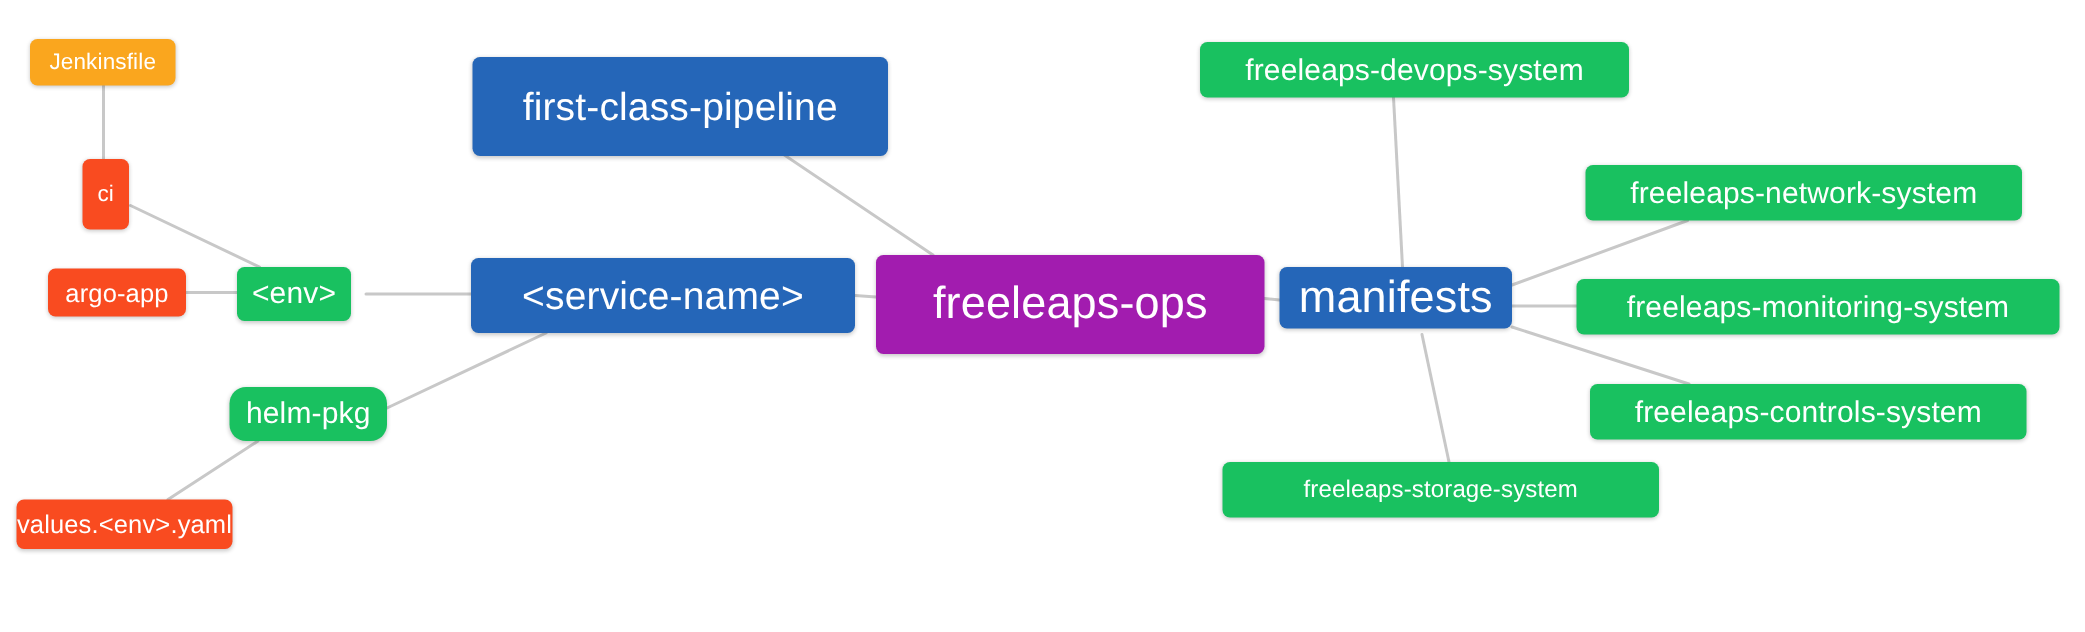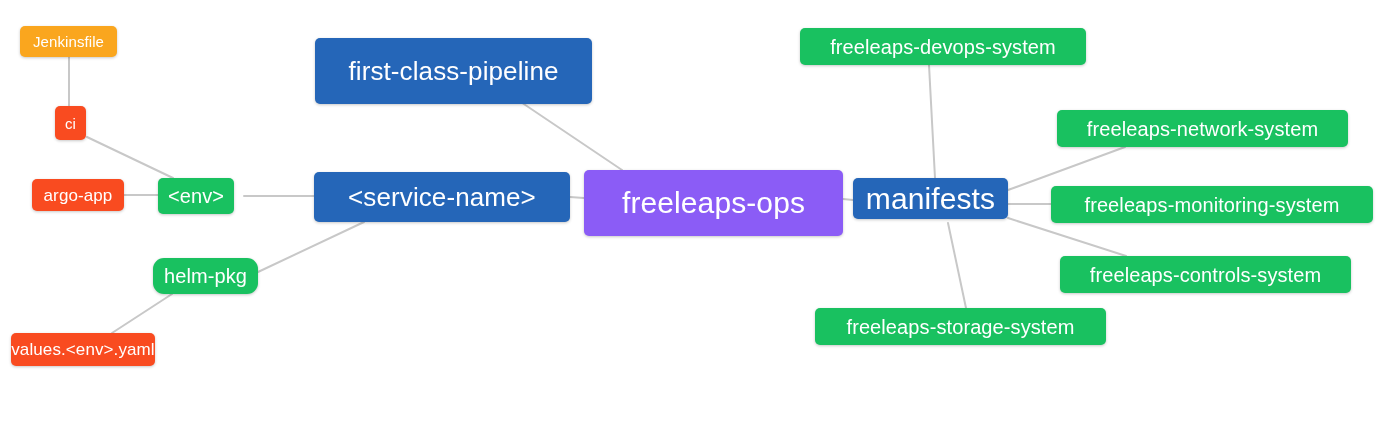--- a/index.html
+++ b/index.html
@@ -32,21 +32,21 @@
     display: flex;
     align-items: center;
     justify-content: center;
     color: #ffffff;
     border-radius: 5px;
     white-space: nowrap;
     box-shadow: 0 1px 3px rgba(0,0,0,0.22);
     line-height: 1;
     letter-spacing: 0.1px;
   }
-  .n-root   { background: #8b5cf6; text-align: center; }
+  .n-root   { background: #a21caf; text-align: center; }
   .n-blue   { background: #2566b8; }
   .n-green  { background: #19c160; }
   .n-red    { background: #f94b20; }
   .n-orange { background: #faa61e; }
 </style>
 </head>
 <body>
 
 <div id="canvas">
   <svg id="edge-layer" viewBox="0 0 1390 421" width="1390" height="421">
@@ -65,23 +65,23 @@
       <line x1="1008" y1="218" x2="1126" y2="256" stroke="#c8c8c8" stroke-width="2" stroke-linecap="round"></line>
       <line x1="948" y1="223" x2="966" y2="308" stroke="#c8c8c8" stroke-width="2" stroke-linecap="round"></line>
     </svg>
   <div id="node-layer">
       <div class="node n-root" style="left: 584px; top: 170px; width: 259px; height: 66px; font-size: 30px;">freeleaps-ops</div>
       <div class="node n-blue" style="left: 314px; top: 172px; width: 256px; height: 50px; font-size: 26px;">&lt;service-name&gt;</div>
       <div class="node n-blue" style="left: 315px; top: 38px; width: 277px; height: 66px; font-size: 26px;">first-class-pipeline</div>
       <div class="node n-blue" style="left: 853px; top: 178px; width: 155px; height: 41px; font-size: 30px;">manifests</div>
       <div class="node n-green" style="left: 158px; top: 178px; width: 76px; height: 36px; font-size: 20px;">&lt;env&gt;</div>
       <div class="node n-green" style="left: 153px; top: 258px; width: 105px; height: 36px; font-size: 20px; border-radius: 11px;">helm-pkg</div>
-      <div class="node n-red" style="left: 55px; top: 106px; width: 31px; height: 34px; font-size: 15px;">ci</div>
+      <div class="node n-red" style="left: 55px; top: 106px; width: 31px; height: 47px; font-size: 15px;">ci</div>
       <div class="node n-red" style="left: 32px; top: 179px; width: 92px; height: 32px; font-size: 17px;">argo-app</div>
       <div class="node n-orange" style="left: 20px; top: 26px; width: 97px; height: 31px; font-size: 15px;">Jenkinsfile</div>
       <div class="node n-red" style="left: 11px; top: 333px; width: 144px; height: 33px; font-size: 17px;">values.&lt;env&gt;.yaml</div>
       <div class="node n-green" style="left: 800px; top: 28px; width: 286px; height: 37px; font-size: 20px;">freeleaps-devops-system</div>
       <div class="node n-green" style="left: 1057px; top: 110px; width: 291px; height: 37px; font-size: 20px;">freeleaps-network-system</div>
       <div class="node n-green" style="left: 1051px; top: 186px; width: 322px; height: 37px; font-size: 20px;">freeleaps-monitoring-system</div>
       <div class="node n-green" style="left: 1060px; top: 256px; width: 291px; height: 37px; font-size: 20px;">freeleaps-controls-system</div>
-      <div class="node n-green" style="left: 815px; top: 308px; width: 291px; height: 37px; font-size: 20px;">freeleaps-storage-system</div>
+      <div class="node n-green" style="left: 815px; top: 308px; width: 291px; height: 37px; font-size: 16px;">freeleaps-storage-system</div>
     </div>
 </div>
 
 </body></html>

